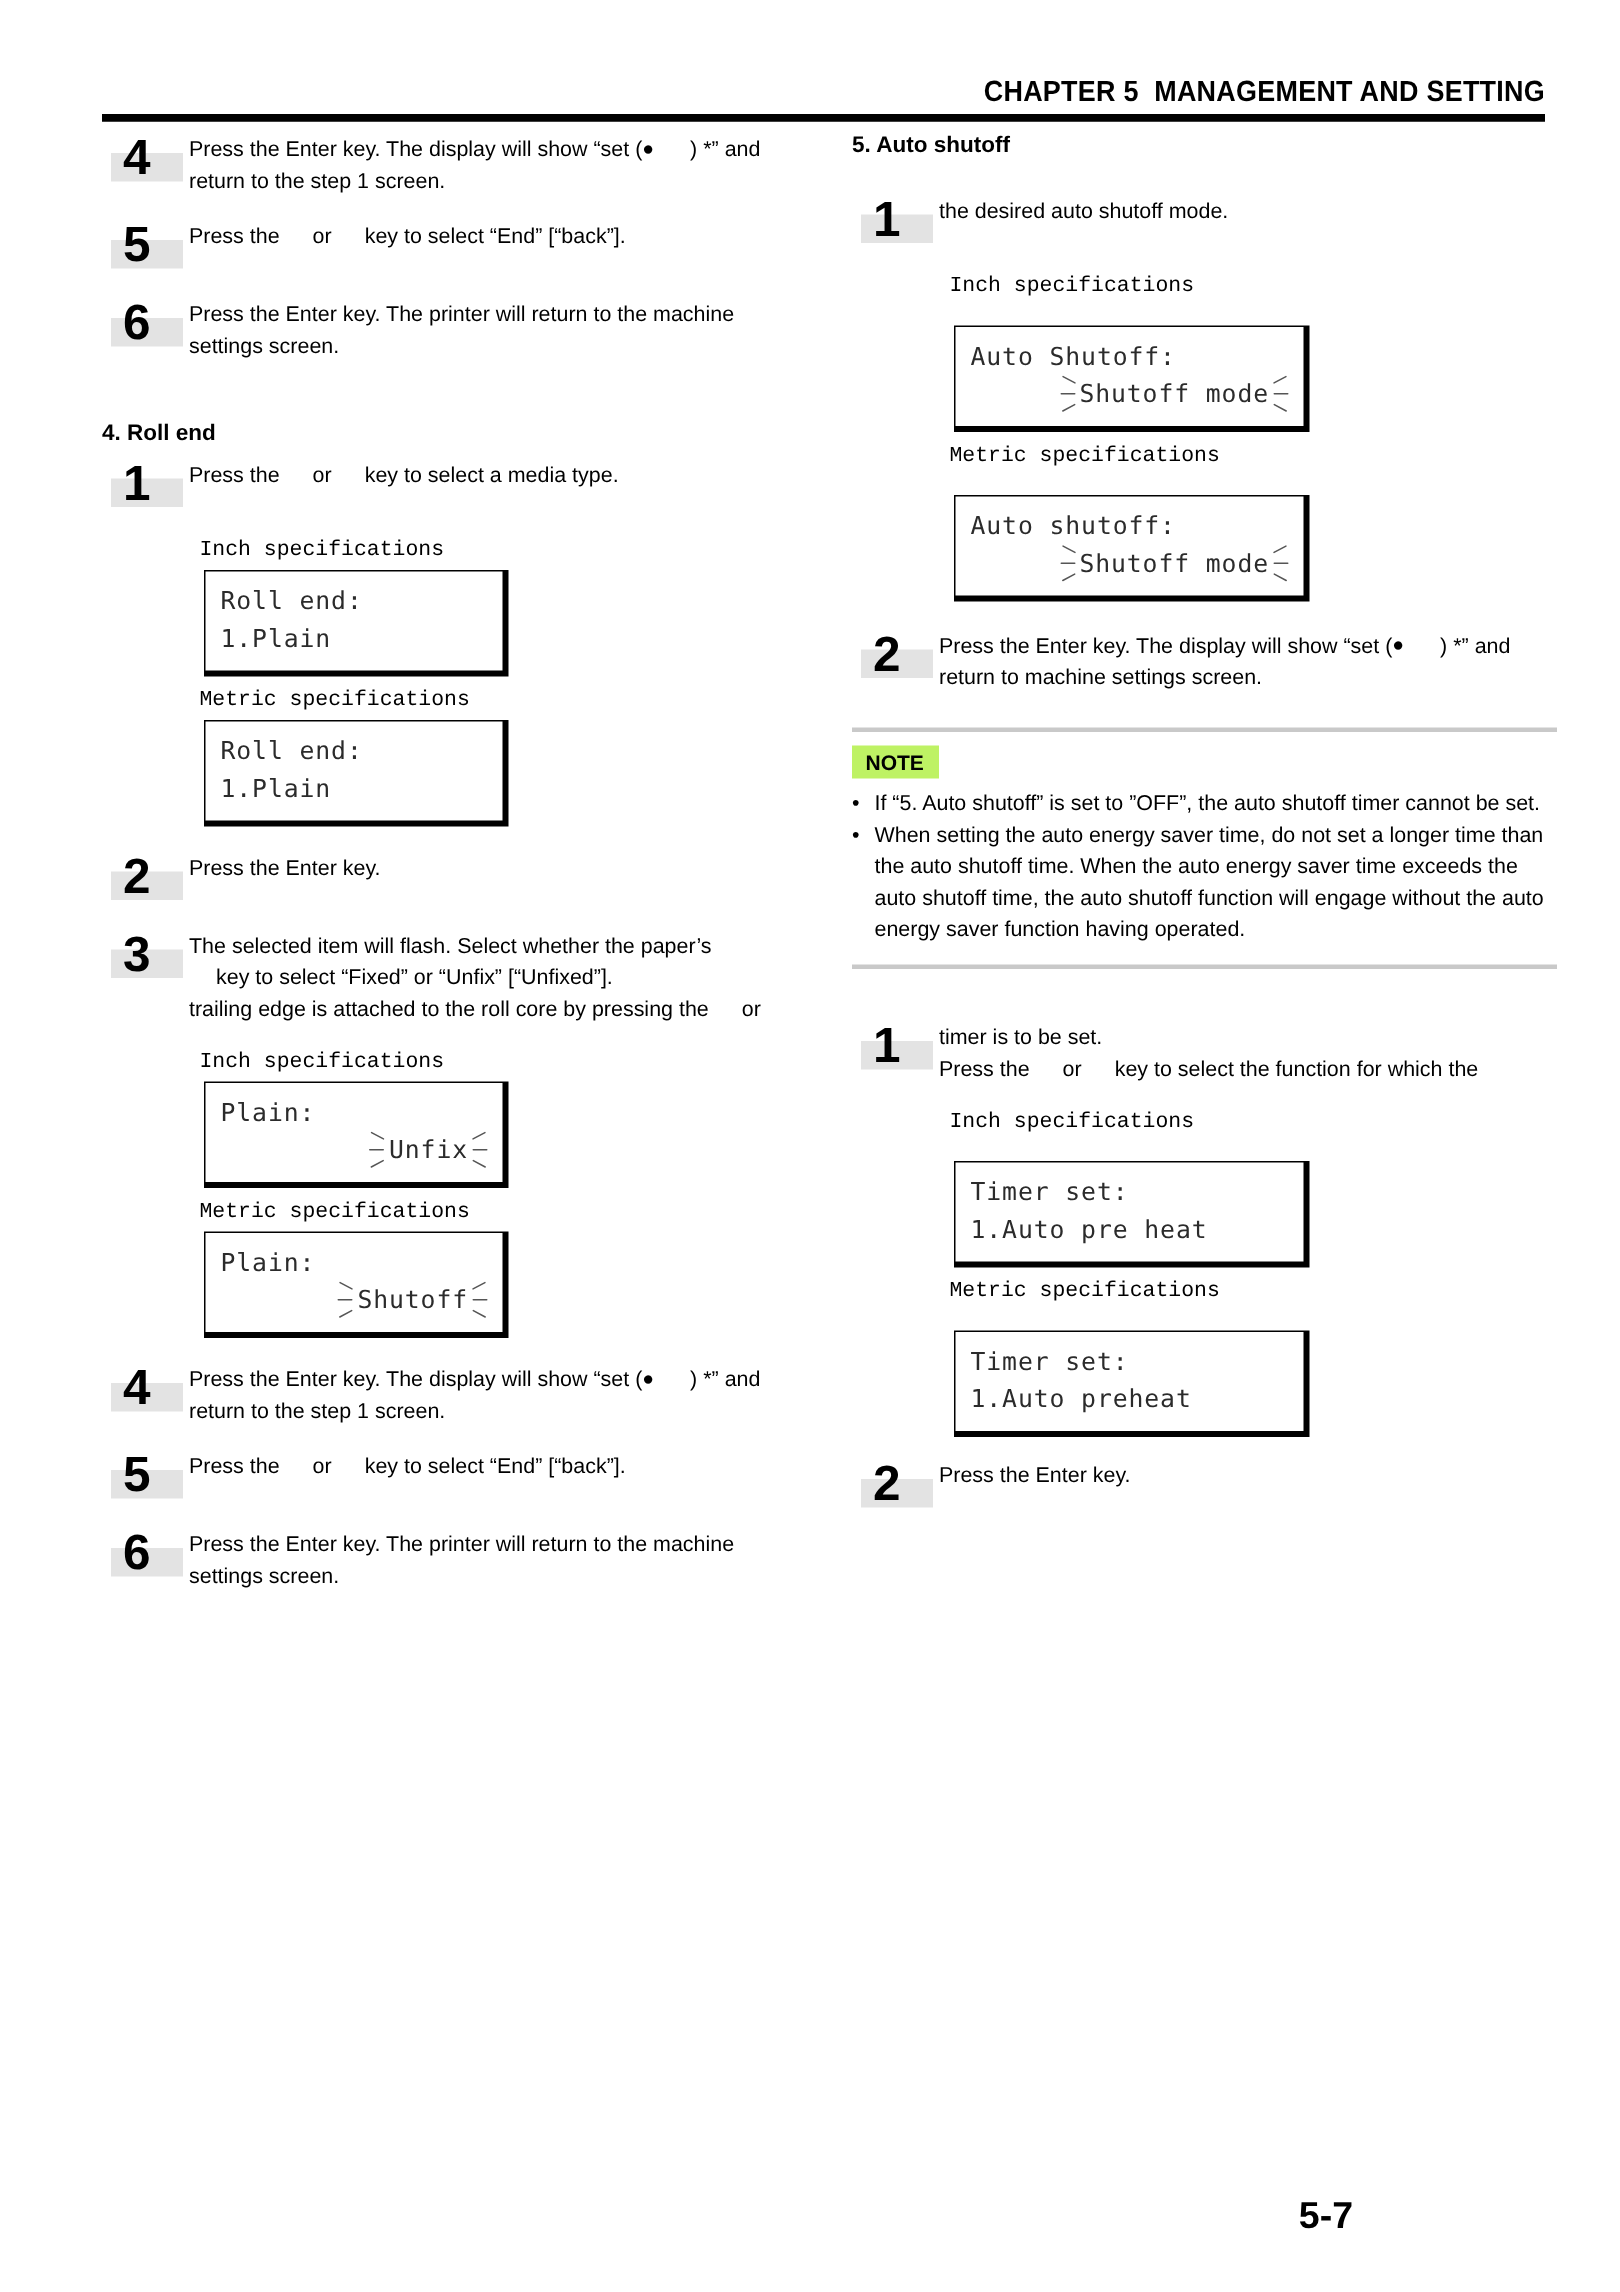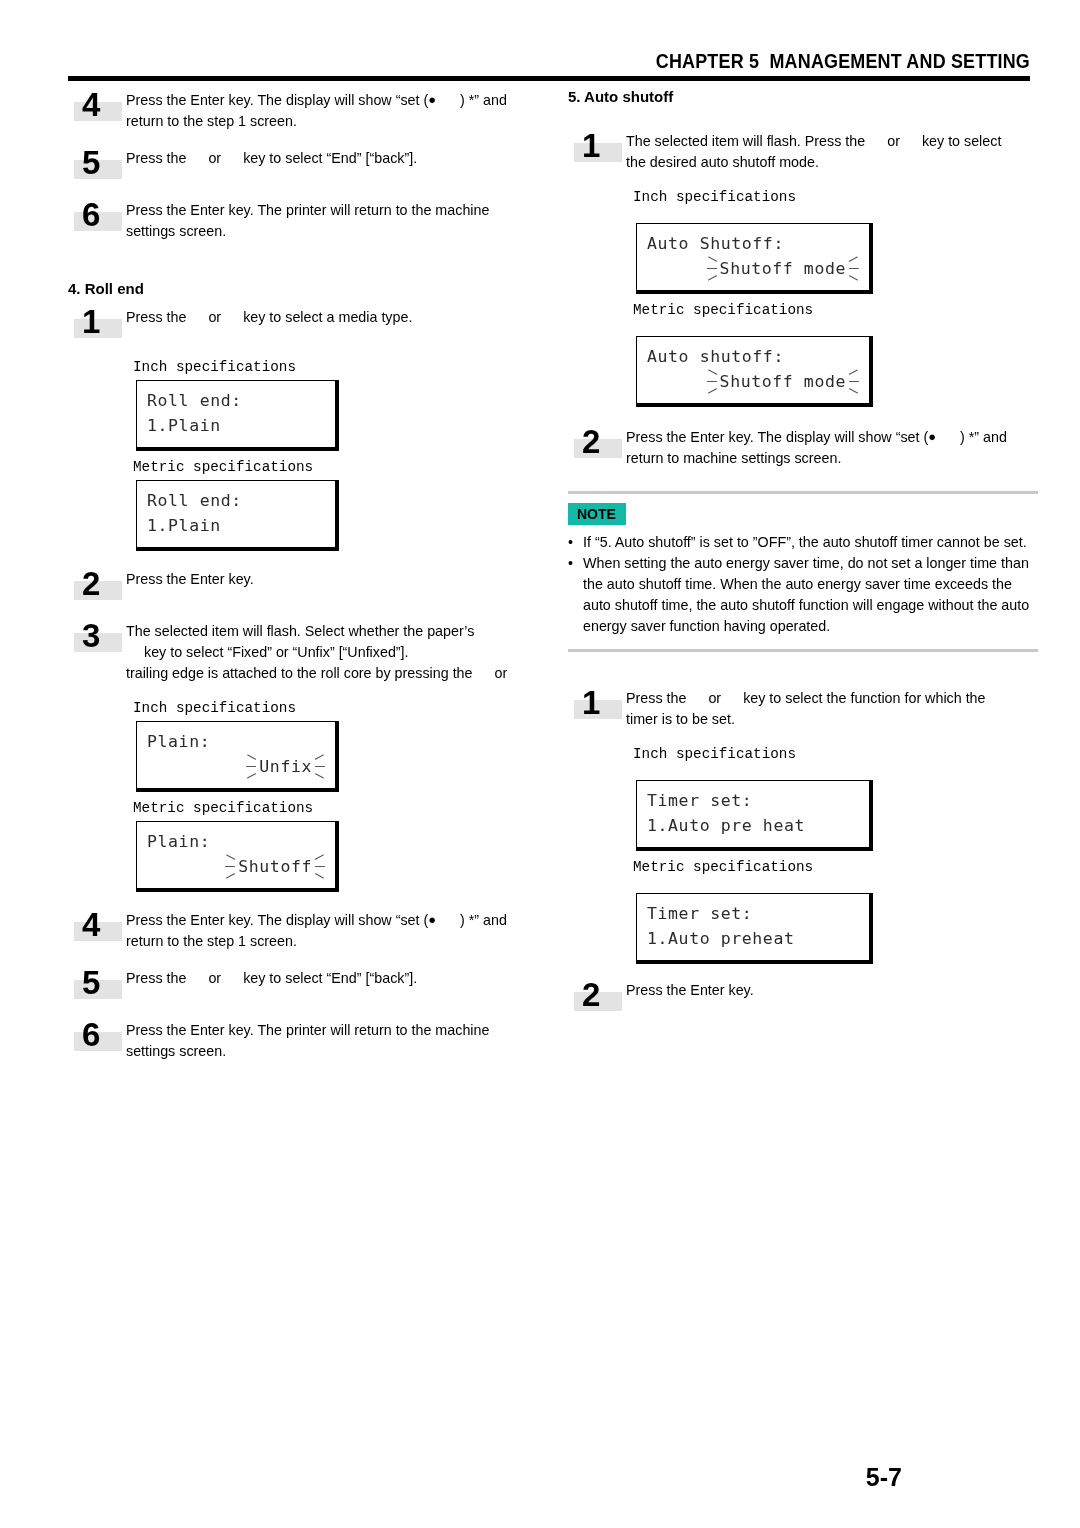--- a/index.html
+++ b/index.html
@@ -175,21 +175,21 @@
 
   
   .note {
     margin-top: 22px;
     border-top: 3px solid #c9c9c9;
     border-bottom: 3px solid #c9c9c9;
     padding: 9px 0 12px 0;
   }
   .note-tag {
     display: inline-block;
-    background: #14b8a6;
+    background: #bef264;
     font-size: 14px;
     font-weight: bold;
     padding: 3px 10px 3px 9px;
     margin-bottom: 7px;
   }
   .note-list { margin: 0; padding: 0; list-style: none; }
   .note-list li {
     font-size: 14.3px;
     line-height: 21px;
     padding-left: 15px;
@@ -350,21 +350,20 @@
   <div class="col col-right">
 
     <div class="section-heading" style="margin-top:0;">5. Auto shutoff</div>
 
     <div class="step" style="margin-top:24px;">
       <div class="step-badge">
         <div class="bar"></div>
         <div class="num">1</div>
       </div>
       <div class="step-text">
-        <span class="ln"><span>The selected item will flash. Press the</span><span class="keygap"></span><span>or</span><span class="keygap"></span><span>key to select</span></span>
         <span class="ln">the desired auto shutoff mode.</span>
       </div>
     </div>
 
     <div class="spec-label">Inch specifications</div>
     <div class="lcd wide">
       <div class="lcd-line">Auto Shutoff:</div>
       <div class="lcd-line right"><span class="flash"><span class="mk l"><span class="a"></span><span class="b"></span><span class="c"></span></span><span>Shutoff mode</span><span class="mk r"><span class="a"></span><span class="b"></span><span class="c"></span></span></span></div>
     </div>
 
@@ -393,22 +392,22 @@
         <li><span class="bullet">•</span><span>When setting the auto energy saver time, do not set a longer time than the auto shutoff time. When the auto energy saver time exceeds the auto shutoff time, the auto shutoff function will engage without the auto energy saver function having operated.</span></li>
       </ul>
     </div>
 
     <div class="step" style="margin-top:34px;">
       <div class="step-badge">
         <div class="bar"></div>
         <div class="num">1</div>
       </div>
       <div class="step-text">
+        <span class="ln">timer is to be set.</span>
         <span class="ln"><span>Press the</span><span class="keygap"></span><span>or</span><span class="keygap"></span><span>key to select the function for which the</span></span>
-        <span class="ln">timer is to be set.</span>
       </div>
     </div>
 
     <div class="spec-label">Inch specifications</div>
     <div class="lcd wide">
       <div class="lcd-line">Timer set:</div>
       <div class="lcd-line">1.Auto pre heat</div>
     </div>
 
     <div class="spec-label">Metric specifications</div>

